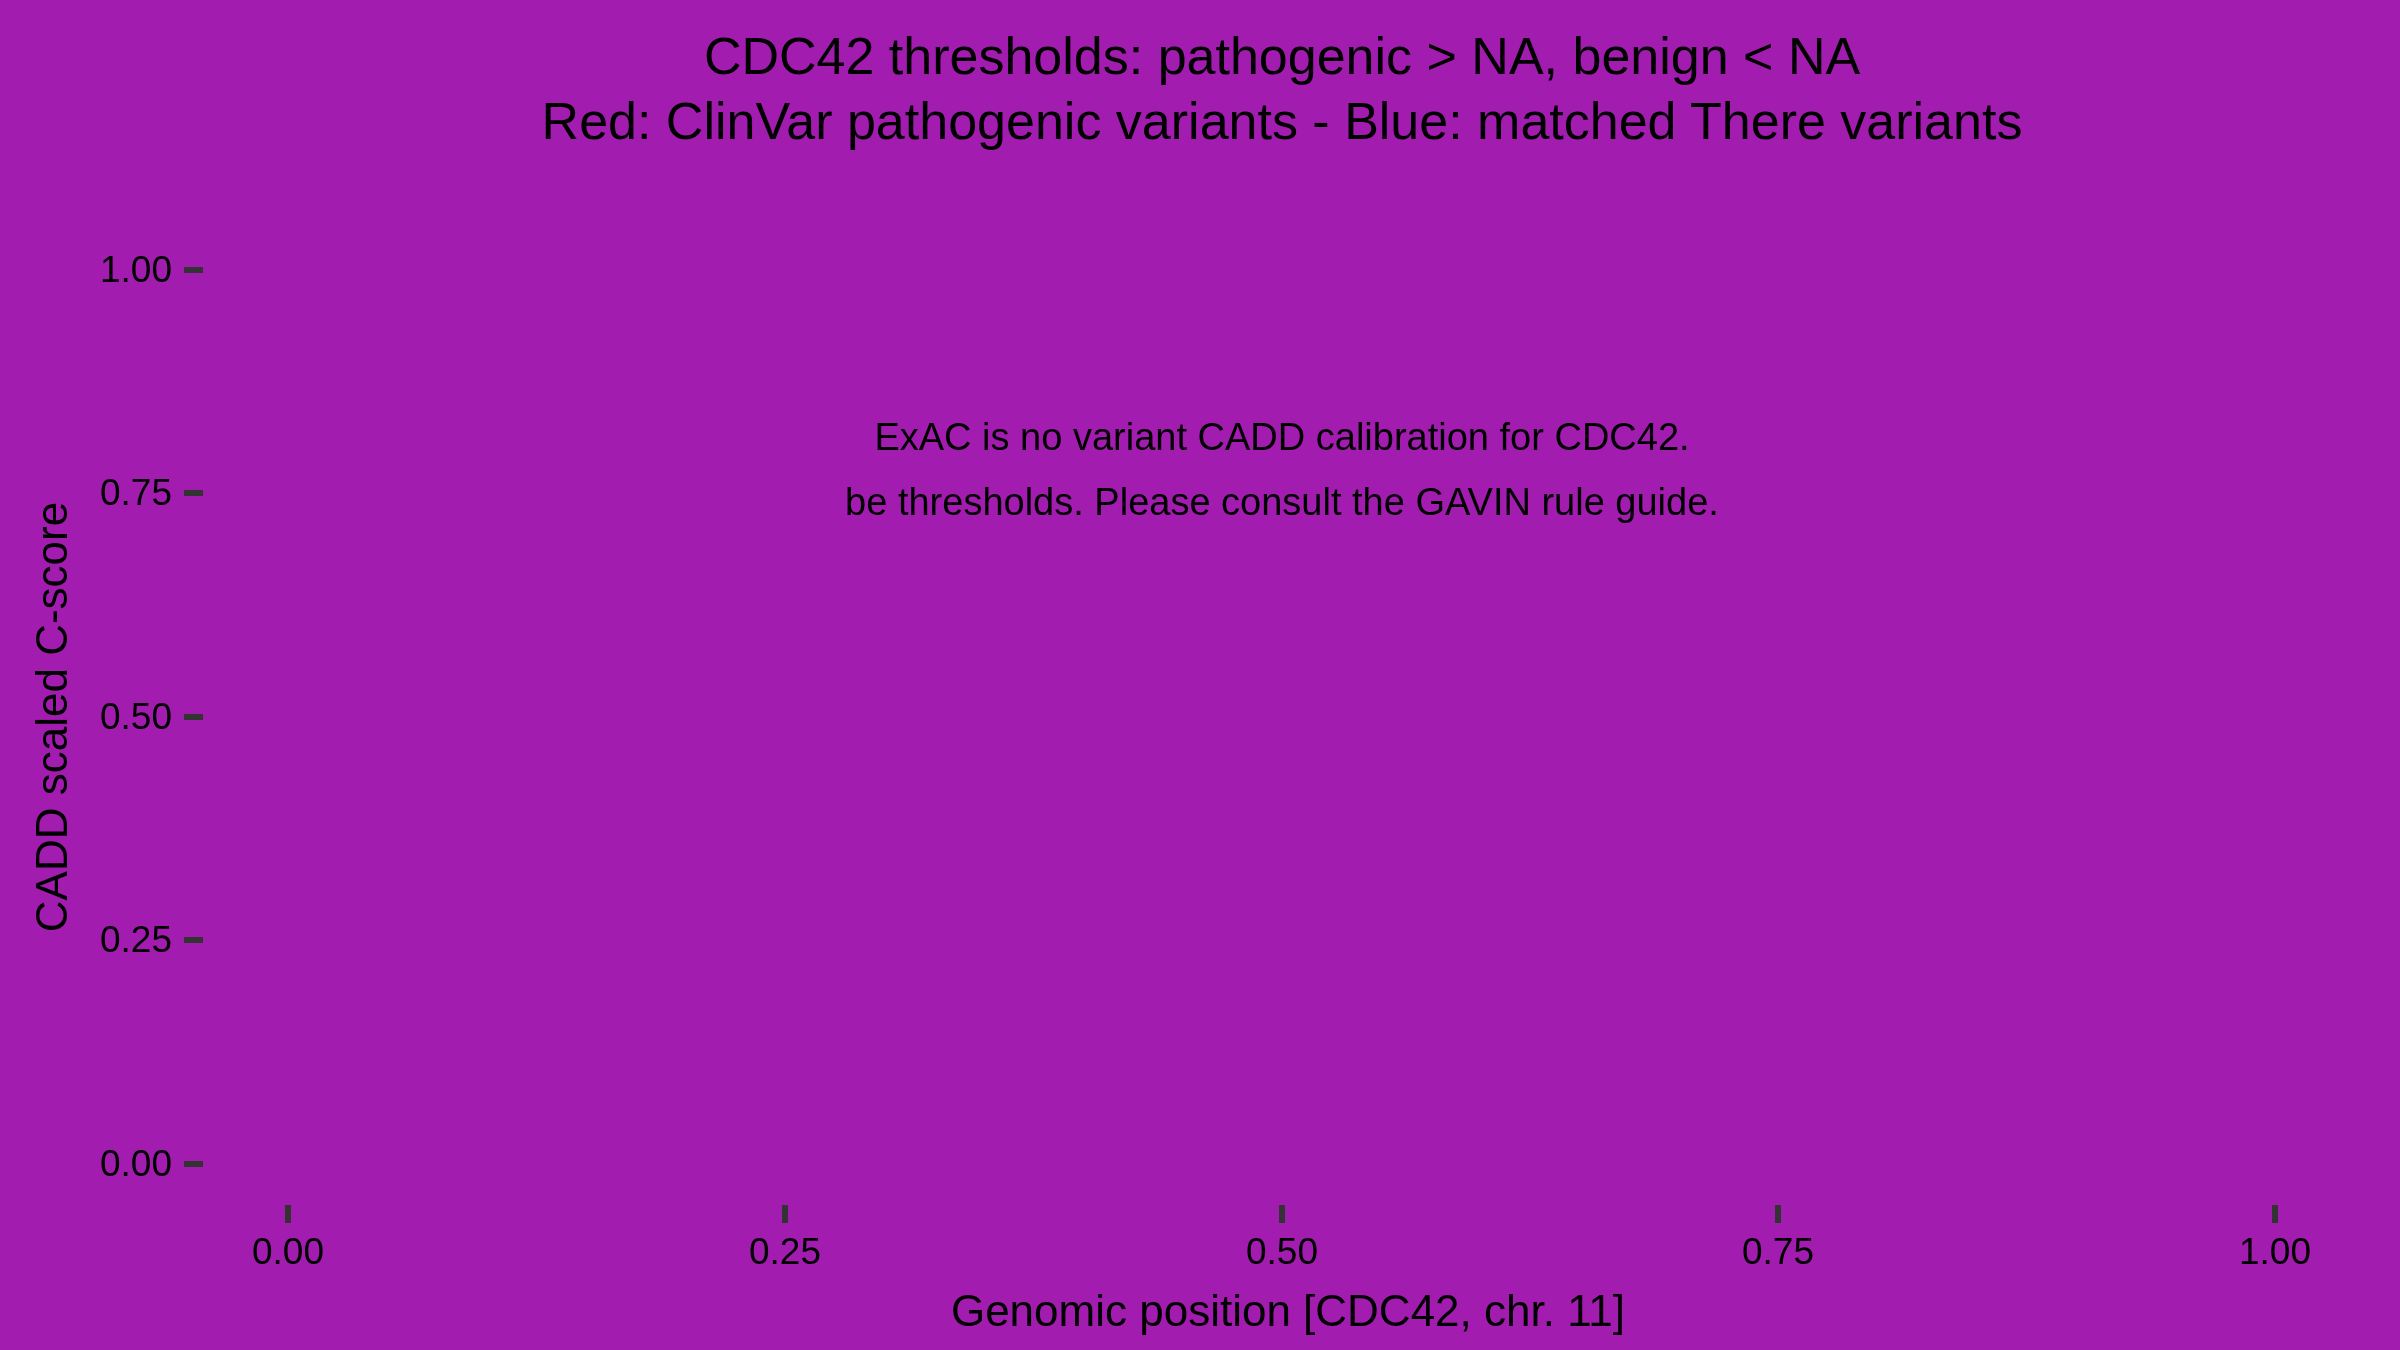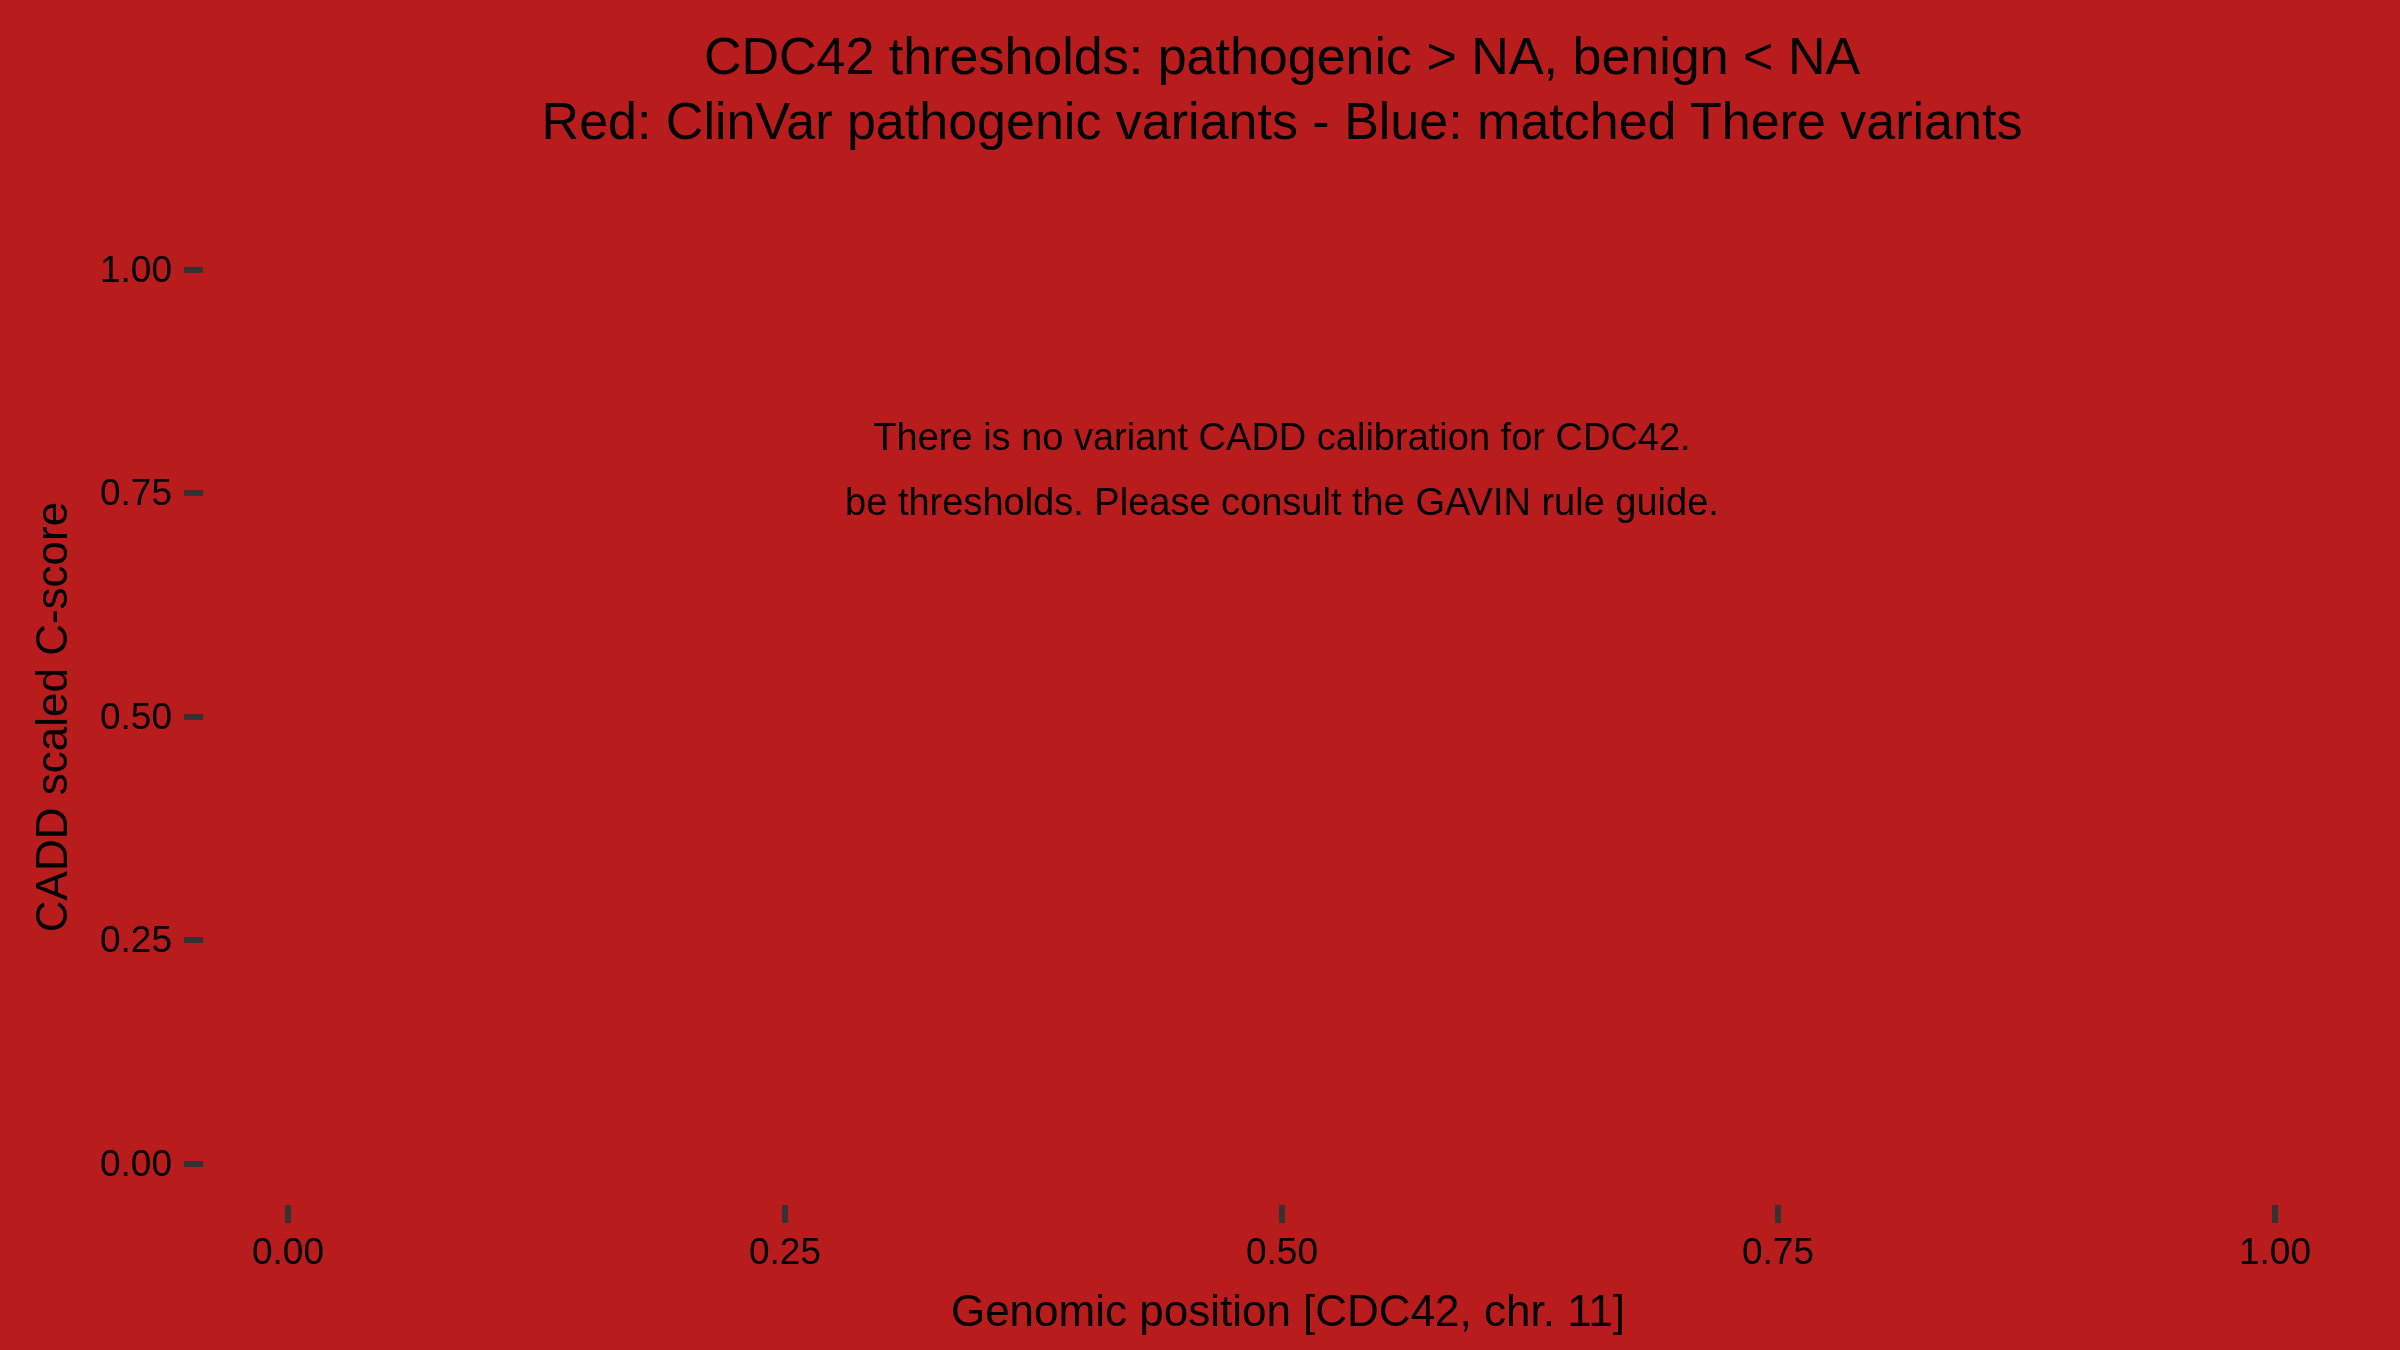--- a/index.html
+++ b/index.html
@@ -5,21 +5,21 @@
   html, body {
     margin: 0;
     padding: 0;
     background: #FFFFFF;
     font-family: "Liberation Sans", sans-serif;
   }
   .figure {
     position: relative;
     width: 2400px;
     height: 1350px;
-    background: #b91c1c;
+    background: #a21caf;
     overflow: hidden;
     color: #000000;
   }
   .plot-title {
     position: absolute;
     top: 24px;
     left: 282px;
     width: 2000px;
     text-align: center;
     font-size: 52px;
@@ -96,21 +96,21 @@
 <body>
 
 <div class="figure">
 
   <div class="plot-title">
     <div>CDC42 thresholds: pathogenic &gt; NA, benign &lt; NA</div>
     <div>Red: ClinVar pathogenic variants - Blue: matched There variants</div>
   </div>
 
   <div class="plot-annotation">
-    <div>There is no variant CADD calibration for CDC42.</div>
+    <div>ExAC is no variant CADD calibration for CDC42.</div>
     <div>be thresholds. Please consult the GAVIN rule guide.</div>
   </div>
 
   <div class="y-axis-title">CADD scaled C-score</div>
 
   <div class="x-axis-title">Genomic position [CDC42, chr. 11]</div>
 
   <div class="ytick-mark" style="top:267px"></div>
   <div class="ytick-mark" style="top:490px"></div>
   <div class="ytick-mark" style="top:714px"></div>

